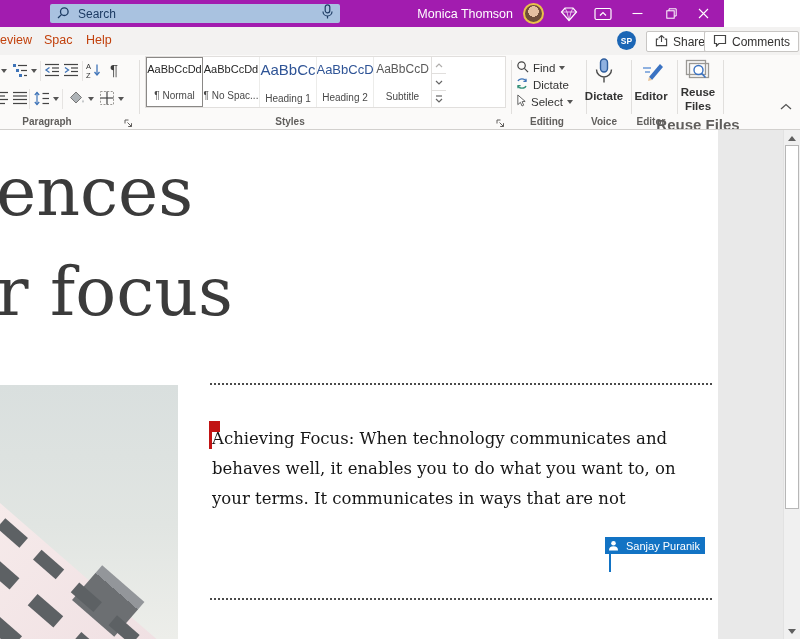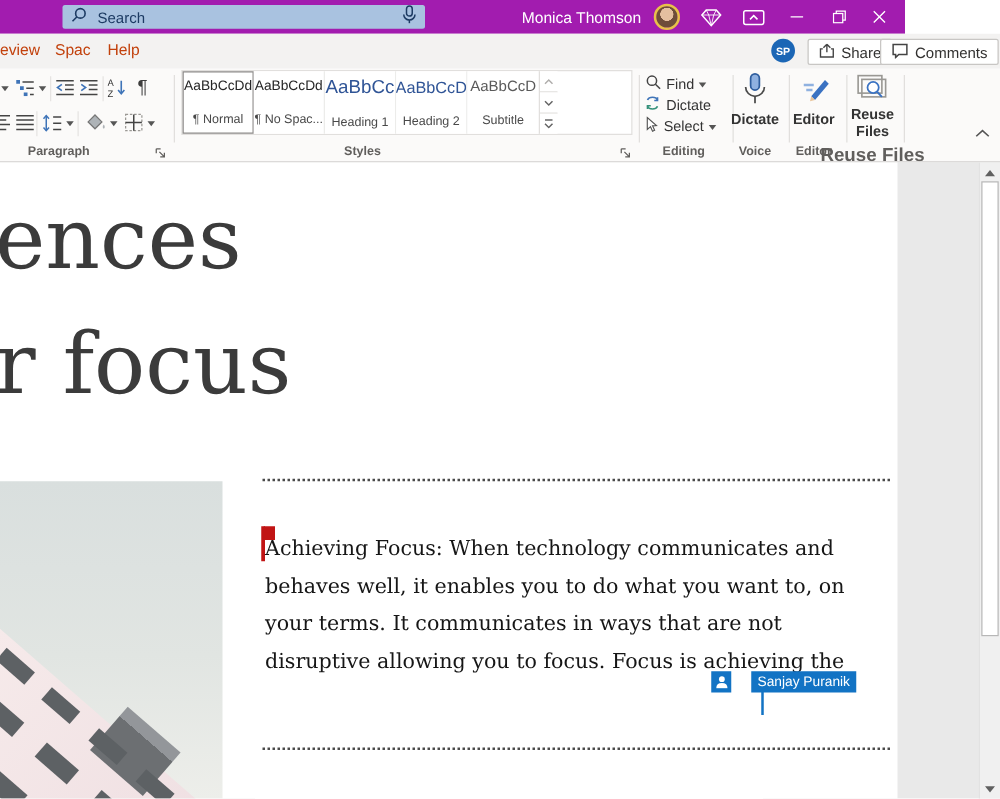--- a/index.html
+++ b/index.html
@@ -59,21 +59,21 @@
   .canvas { position:absolute; left:0; top:130px; width:800px; height:509px; background:#e9e9e9; }
   .page { position:absolute; left:0; top:0; width:718px; height:509px; background:#fff; overflow:hidden; }
   .h1line { position:absolute; left:-4px; font-family:"DejaVu Serif", serif; font-size:68px;
     line-height:1; color:#3b3b3b; white-space:nowrap; }
   .dotline { position:absolute; left:210px; width:502px; border-top:2px dotted #4a4a4a; }
   .bodytext { position:absolute; left:212px; top:294px; font-family:"DejaVu Serif", serif;
     font-size:16.5px; line-height:30px; color:#161616; }
   .bodytext div { white-space:nowrap; }
   .flagbar { position:absolute; left:209px; top:291px; width:2.5px; height:28px; background:#c11414; }
   .flagrect { position:absolute; left:211px; top:291px; width:9px; height:11px; background:#c11414; }
-  .collab { position:absolute; left:569px; top:407px; display:flex; gap:16px; }
+  .collab { position:absolute; left:605px; top:407px; display:flex; gap:0; }
   .collab .cicon { width:16px; height:17px; background:#1273c4; display:flex; align-items:center; justify-content:center; }
   .collab .cname { height:17px; background:#1273c4; color:#fff; font-size:11px;
     display:flex; align-items:center; padding:0 5px; white-space:nowrap; }
   .collabcaret { position:absolute; left:609px; top:423px; width:2px; height:19px; background:#1273c4; }
 
   
   .photo { position:absolute; left:0; top:255px; width:178px; height:254px; overflow:hidden;
     background:linear-gradient(180deg,#d9dfde 0%,#e1e5e2 55%,#edeeea 100%); }
   .building { position:absolute; left:0; top:118px; width:240px; height:220px;
     background:linear-gradient(90deg,#f6eaea,#efdfe2); transform:rotate(41deg); transform-origin:0 0; }
@@ -414,21 +414,20 @@
         </div>
       </div>
 
       <span class="flagbar"></span>
       <span class="flagrect"></span>
 
       <div class="bodytext">
         <div>Achieving Focus: When technology communicates and</div>
         <div>behaves well, it enables you to do what you want to, on</div>
         <div>your terms. It communicates in ways that are not</div>
-        <div>disruptive allowing you to focus. Focus is achieving the</div>
       </div>
 
       <div class="collab">
         <span class="cicon">
             <svg width="11" height="11" viewBox="0 0 11 11">
               <circle cx="5.5" cy="3.3" r="2.3" fill="#fff"></circle>
               <path d="M1 10.5 Q1 6.3 5.5 6.3 Q10 6.3 10 10.5 Z" fill="#fff"></path>
             </svg>
           </span>
         <span class="cname">Sanjay Puranik</span>

